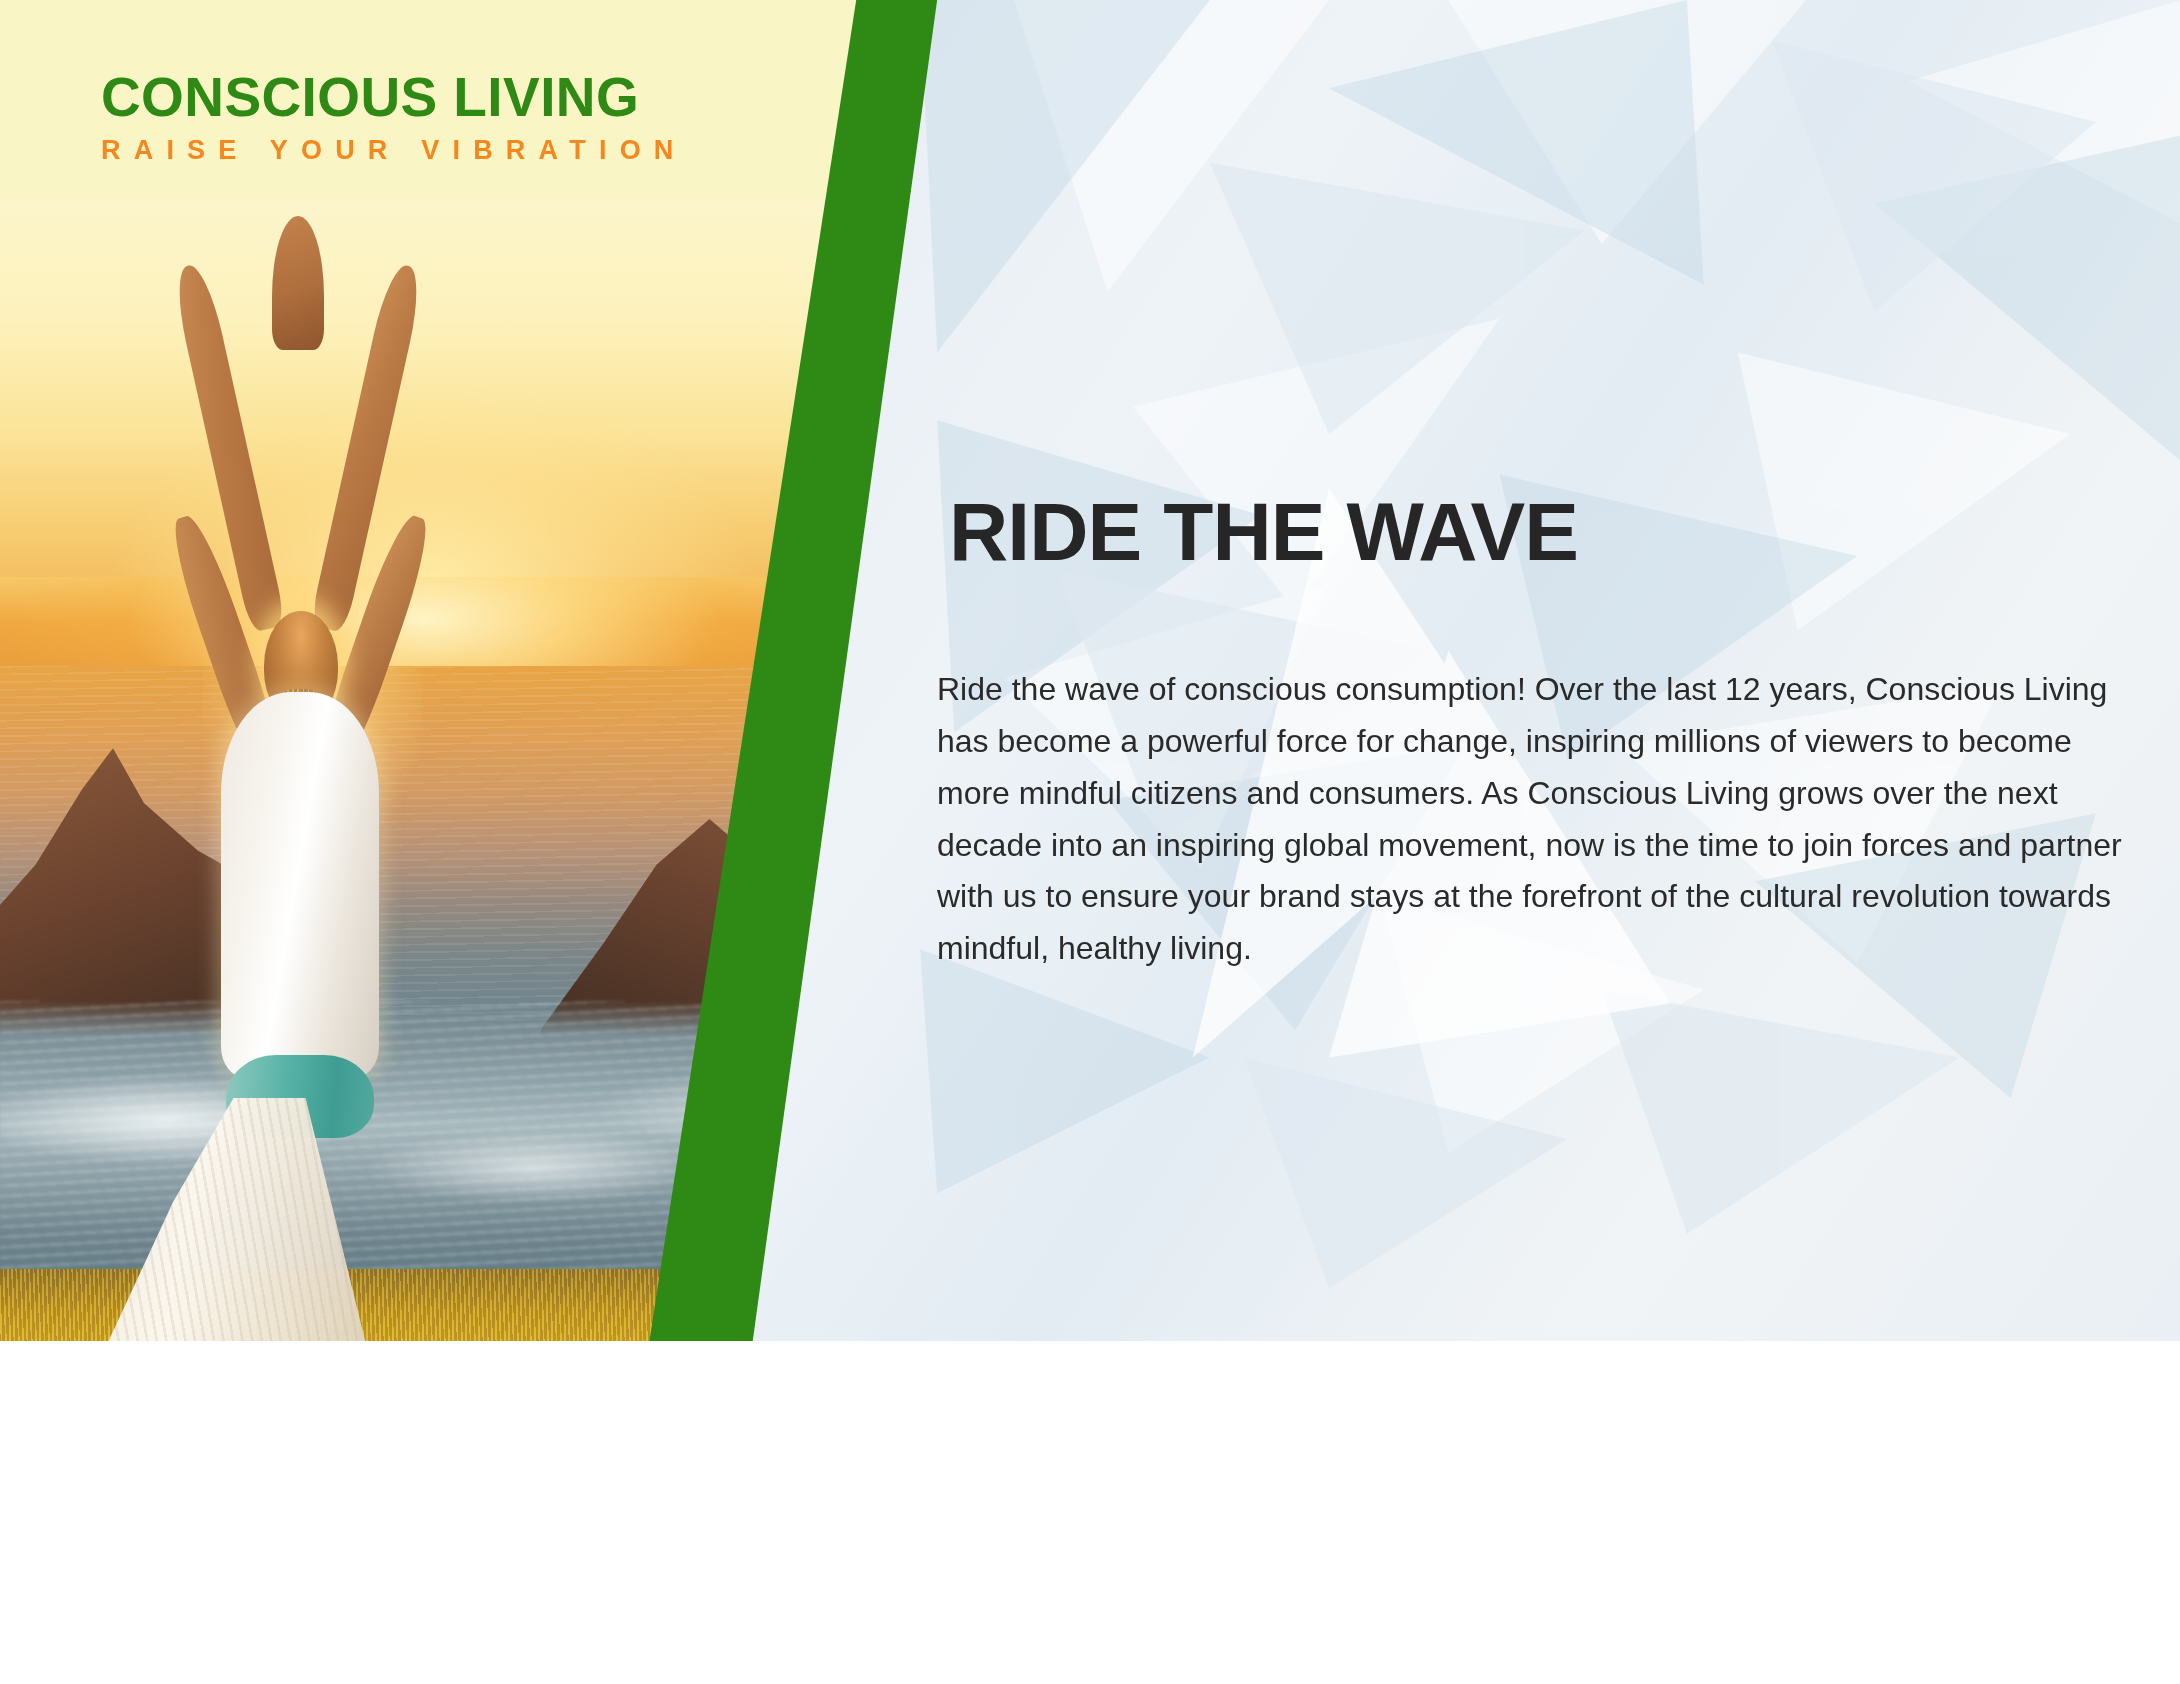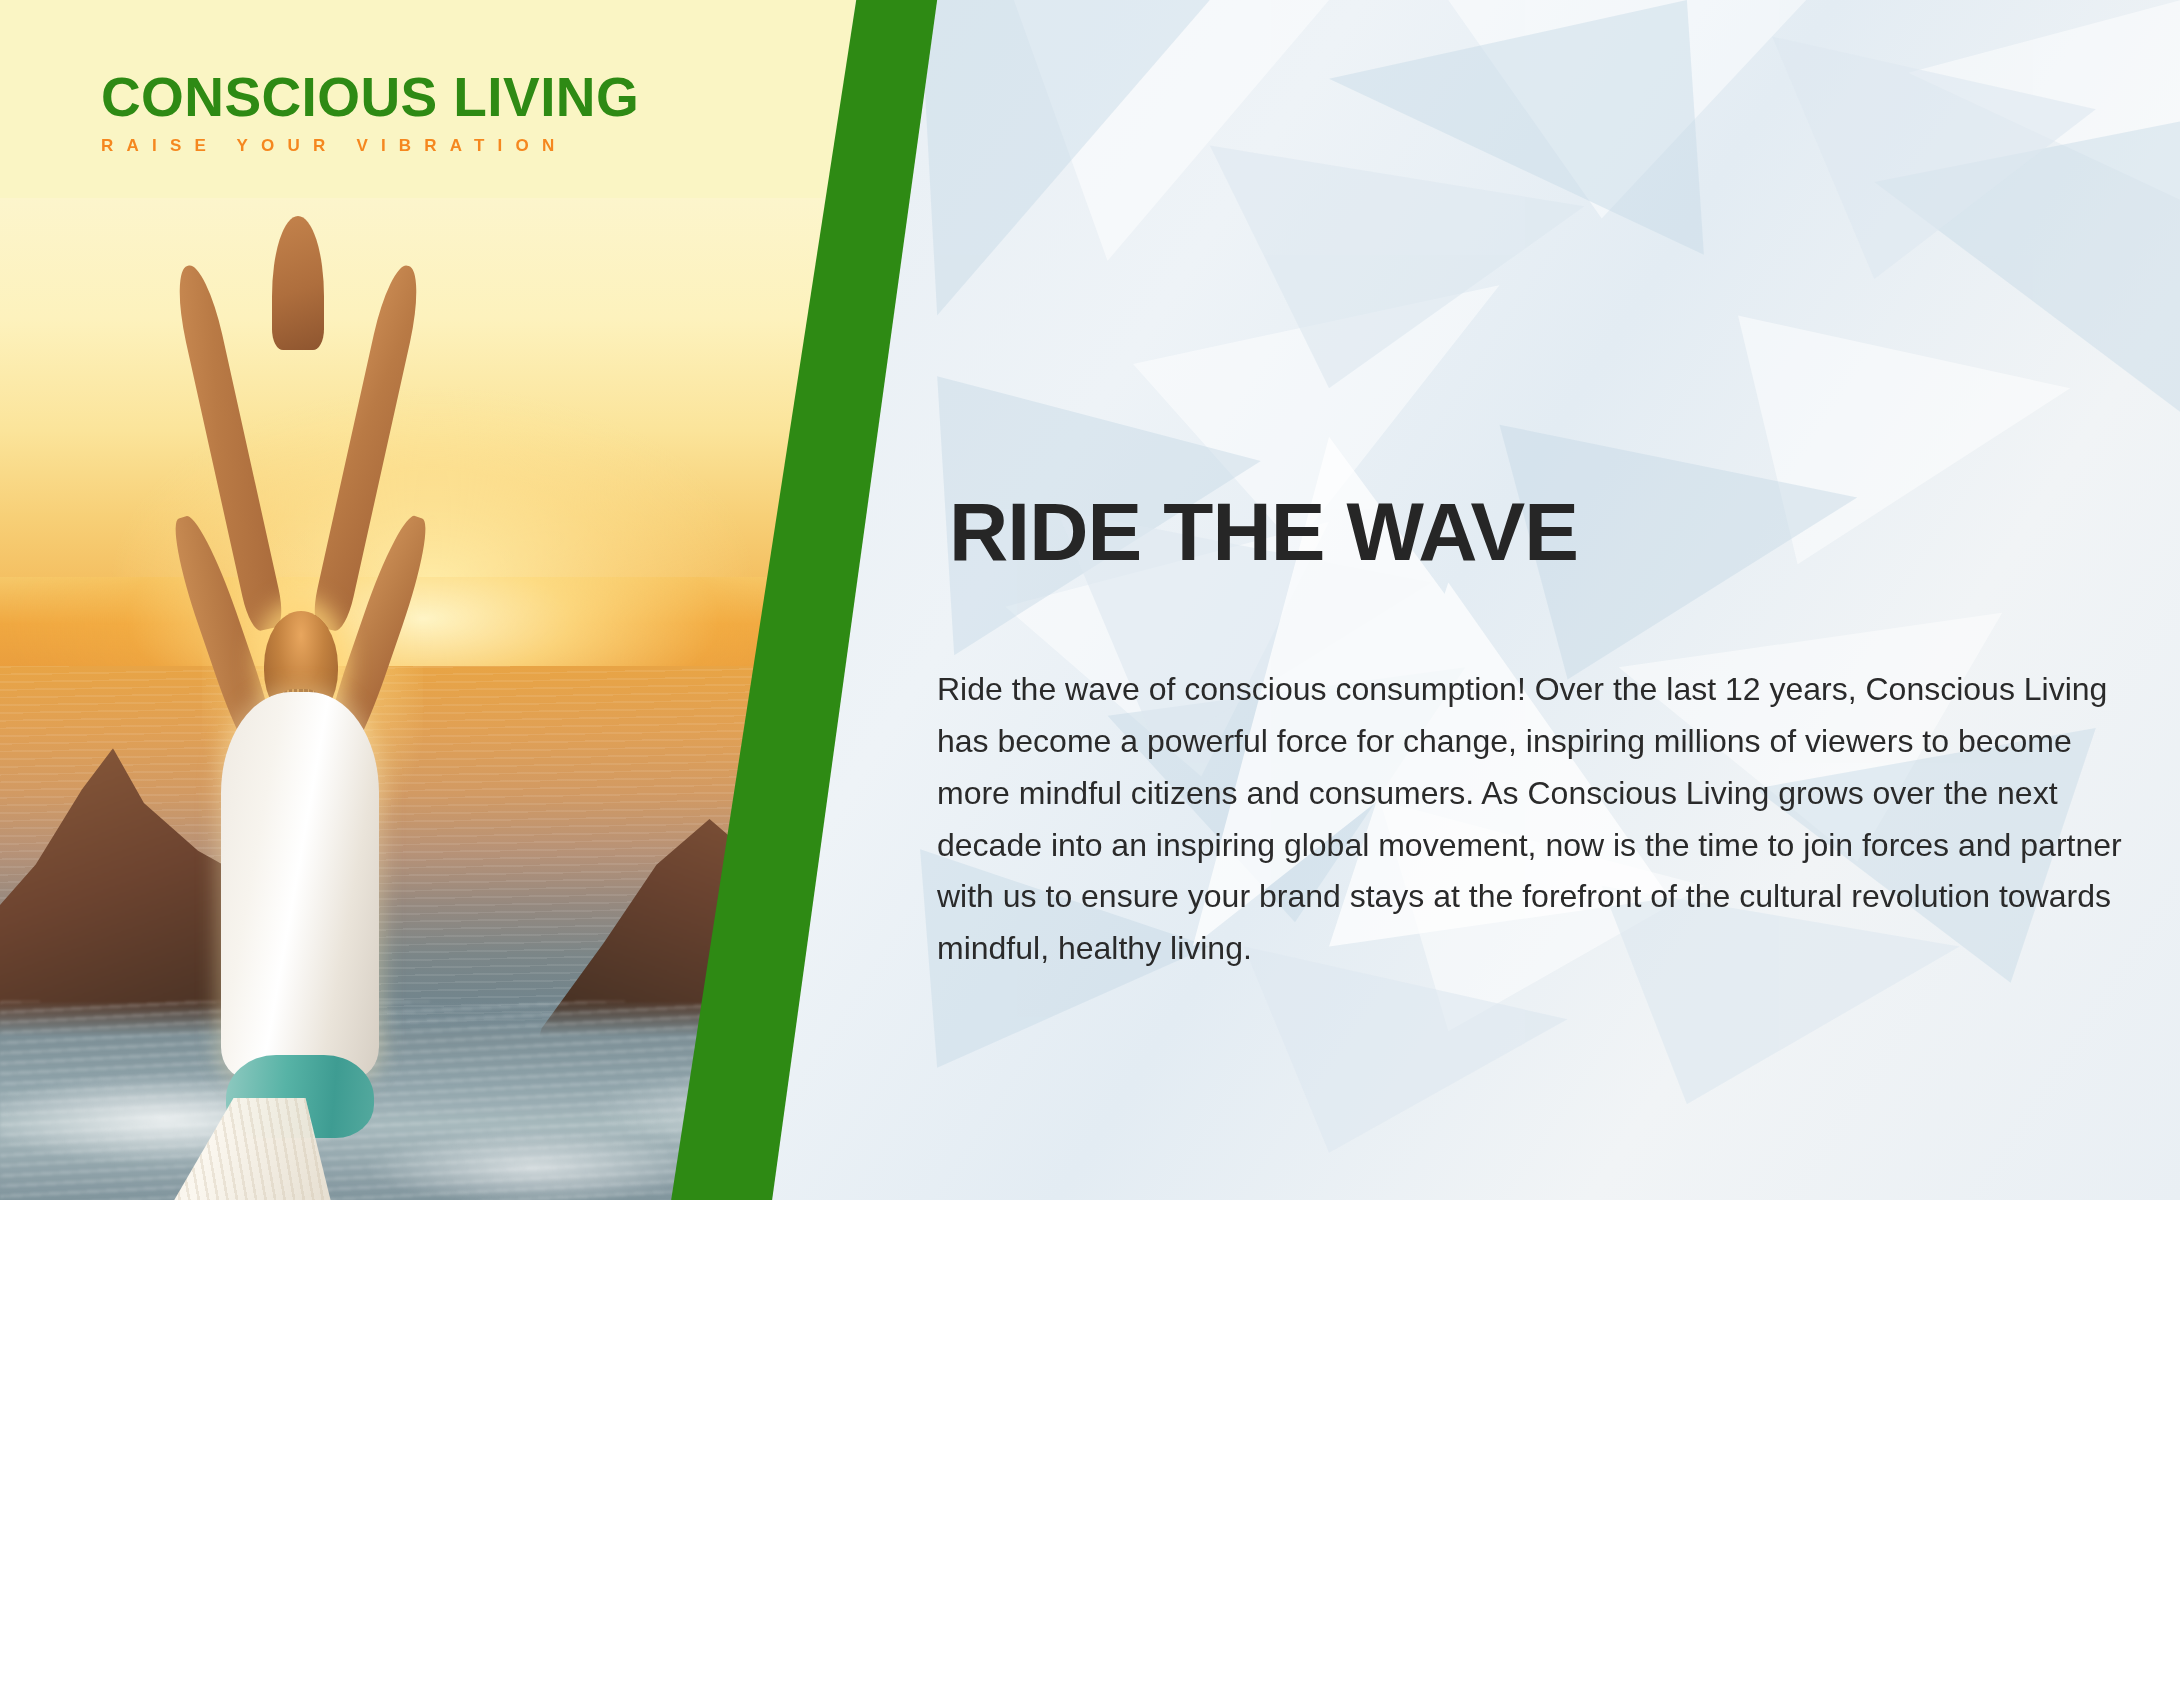--- a/index.html
+++ b/index.html
@@ -1,20 +1,20 @@
 <!DOCTYPE html>
 <html style="font-size:13.6px"><head>
 <meta charset="utf-8">
 <style>
   html,body{margin:0;padding:0;background:#ffffff;}
   body{font-family:"Liberation Sans",sans-serif;}
 
   #slide{
     position:relative;
-    width:2181px;height:1200px;
+    width:2181px;height:1341px;
     overflow:hidden;
     background:#eef2f5;
   }
 
   
   .bg-right{
     position:absolute;inset:0;
     background:
       linear-gradient(123deg,#dbe8f1 0%,#e7eef4 26%,#eef3f7 46%,#e3ecf3 62%,#f1f4f6 80%,#e9eff4 100%);
   }
@@ -227,21 +227,21 @@
   .logo{
     position:absolute;left:101px;top:70px;width:707px;
   }
   .logo-title{
     font-size:55px;font-weight:bold;letter-spacing:0.4px;
     color:#2e8a14;line-height:1;margin:0;
     white-space:nowrap;
   }
   .logo-sub{
     margin:12px 0 10px 0;
-    font-size:17px;font-weight:bold;
+    font-size:27px;font-weight:bold;
     letter-spacing:13.2px;
     color:#f5871f;line-height:1;
     white-space:nowrap;
   }
 
   
   .content{
     position:absolute;left:937px;top:477px;width:1193px;
   }
   .headline{

